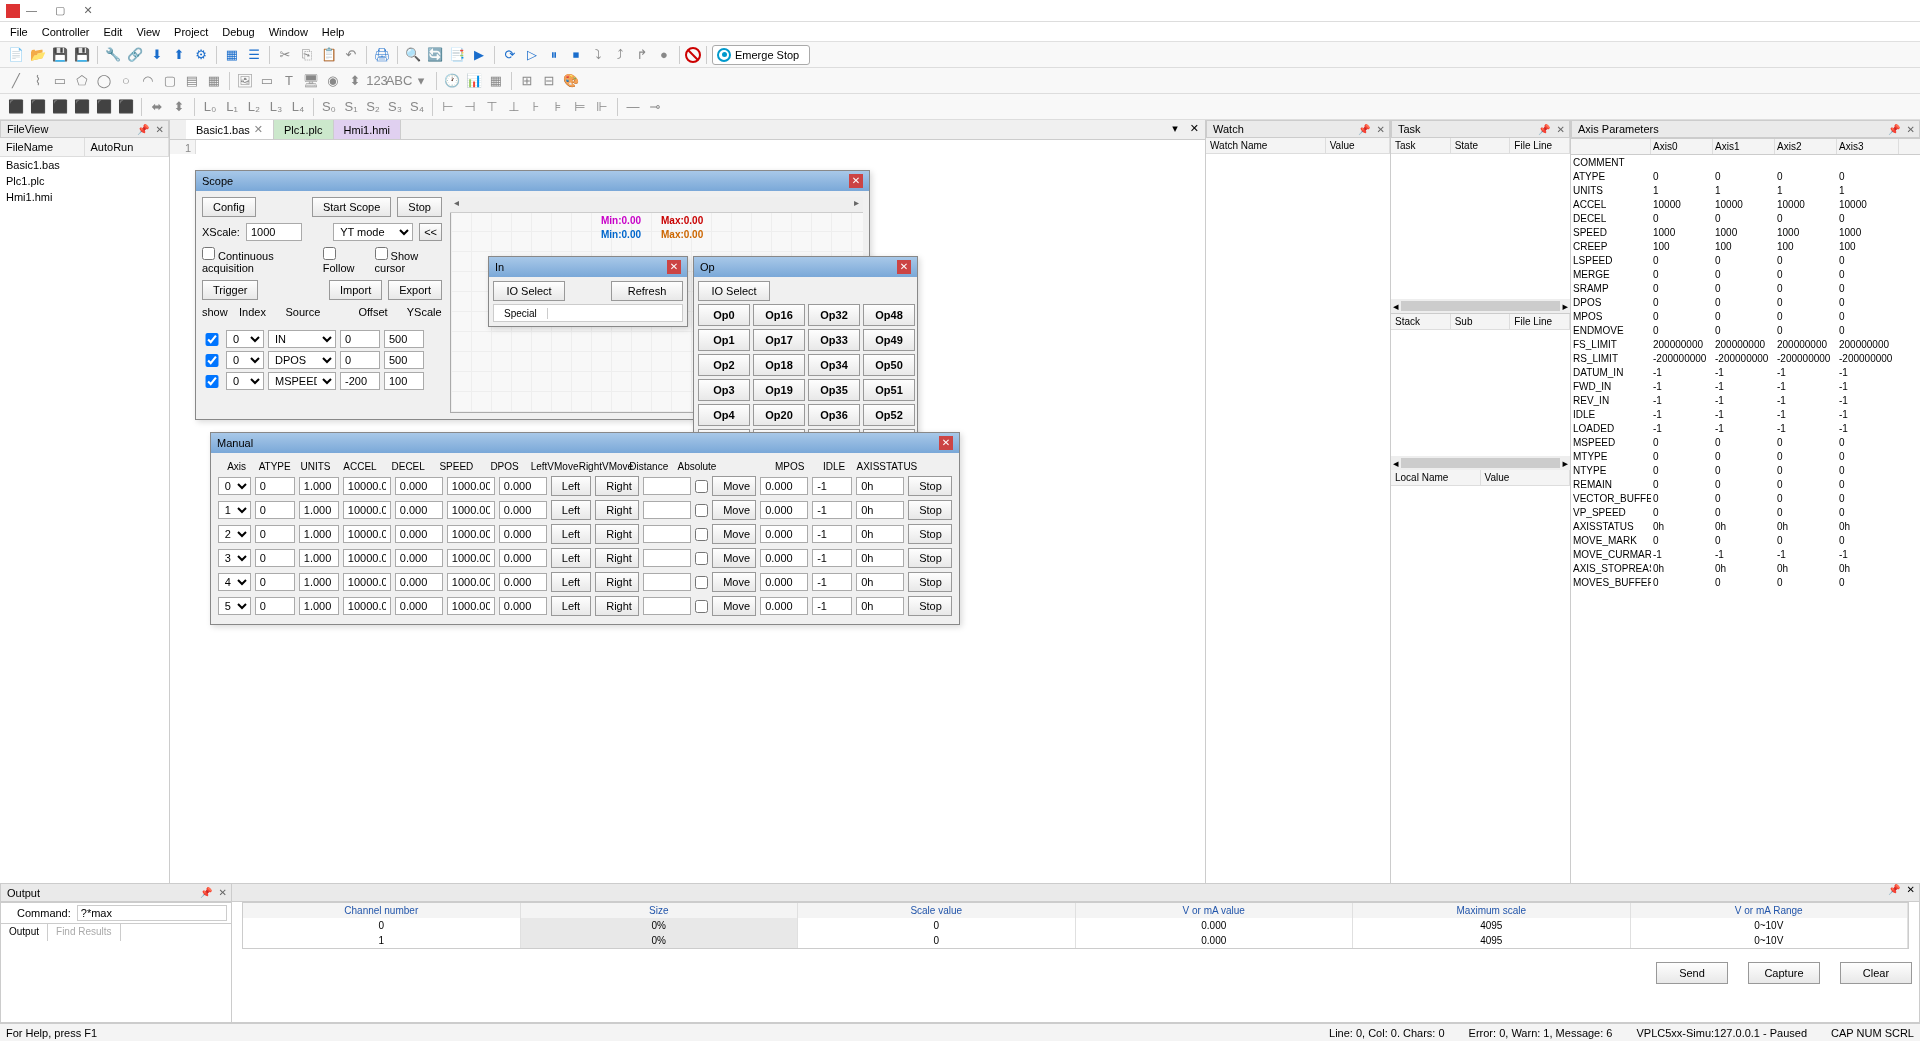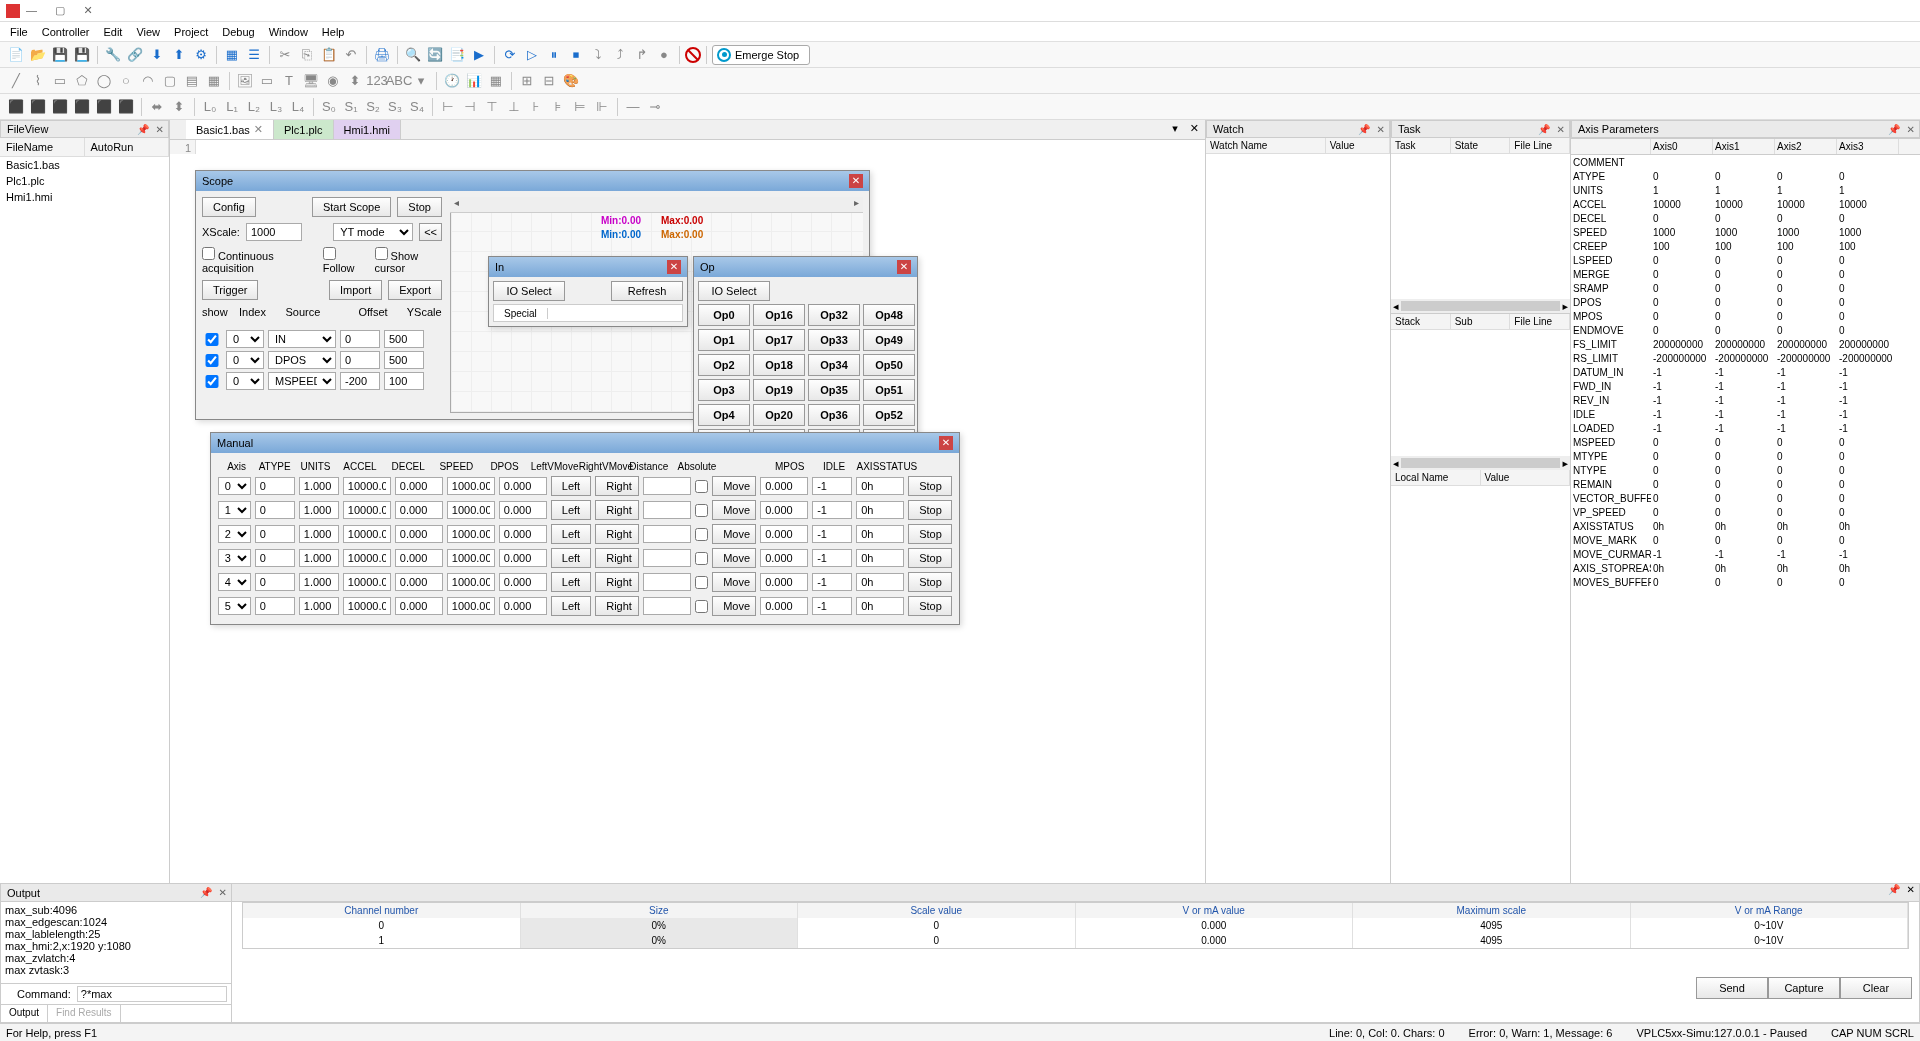--- a/index.html
+++ b/index.html
@@ -131,21 +131,21 @@
 .out-tabs div.dim { color:#aaa;}
 
 .da { flex: 1; border: 1px solid #ccc; border-left: 0; background: #fff; display: flex; flex-direction: column;}
 .da-label { padding: 4px 8px; }
 .da-tbl { margin: 0 10px; border: 1px solid #ccc;}
 .da-tbl .da-head { display: flex; background: #f4f4f4; color: #2255aa;}
 .da-tbl .da-head div, .da-tbl .da-row div { flex:1; padding: 2px 6px; border-right: 1px solid #e0e0e0; font-size: 10px; text-align: center;}
 .da-tbl .da-row { display: flex; }
 .da-tbl .da-row .shaded { background: #e8e8e8;}
 
-.da-btns { position: absolute; right: 8px; bottom: 24px; display: flex; gap: 0;}
+.da-btns { position: absolute; right: 8px; bottom: 39px; display: flex; gap: 20px;}
 .da-btns button { width: 72px; padding: 4px;}
 
 
 .status { position: absolute; left:0; right:0; bottom:0; height: 18px; background: #f4f4f4; border-top: 1px solid #ccc; display: flex; align-items: center; padding: 0 6px; font-size: 10px; justify-content: space-between;}
 .status .seg { display: flex; gap: 24px; }
 
 .ruler { height:16px; background:#eee; border-bottom:1px solid #ccc; position:relative;}
 .ruler .ar { position:absolute; top:0; font-size:10px; color:#666; padding:0 4px;}
 </style>
 </head>
@@ -888,28 +888,20 @@
   </div>
 </div>
 
 <div class="bottom">
   <div class="output">
     <div class="panel-title">
         <span>Output</span>
         <span class="pin">📌</span>
         <span class="x">✕</span>
       </div>
-    <div class="output-body">
-      <div>max_sub:4096</div>
-      <div>max_edgescan:1024</div>
-      <div>max_lablelength:25</div>
-      <div>max_hmi:2,x:1920 y:1080</div>
-      <div>max_zvlatch:4</div>
-      <div>max zvtask:3</div>
-    </div>
     <div class="cmd-row">
       <label>Command:</label>
       <input value="?*max" style="">
     </div>
     <div class="out-tabs">
       <div>Output</div>
       <div class="dim">Find Results</div>
     </div>
   </div>
   <div class="da">

